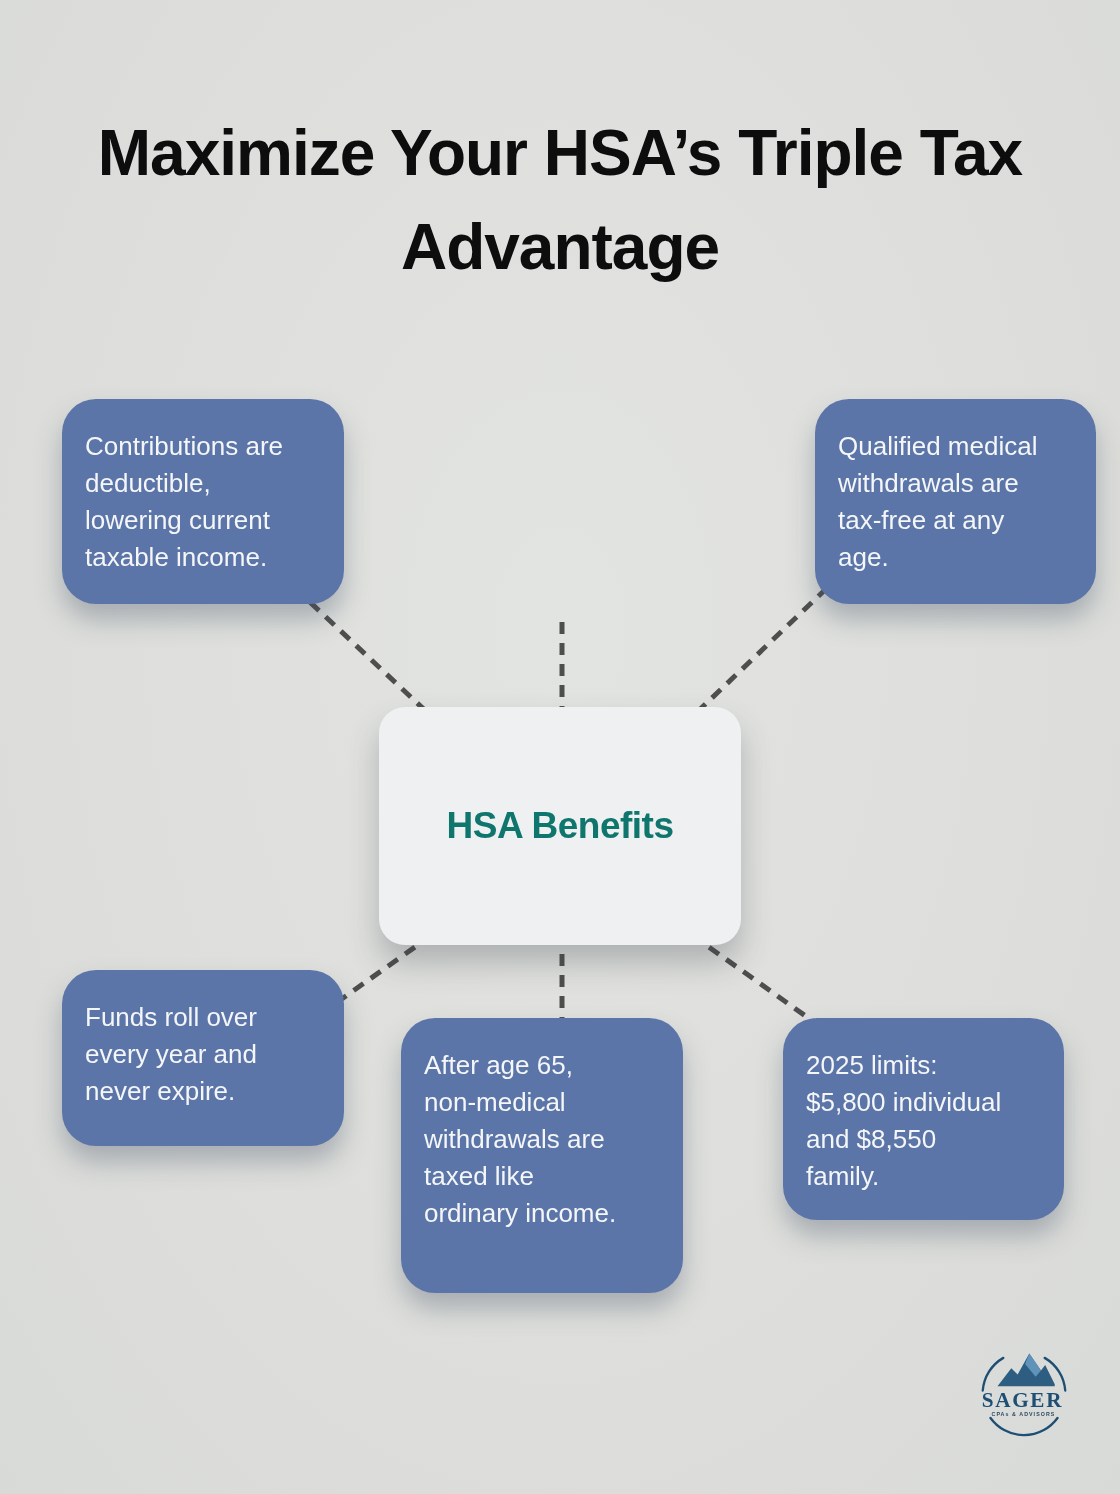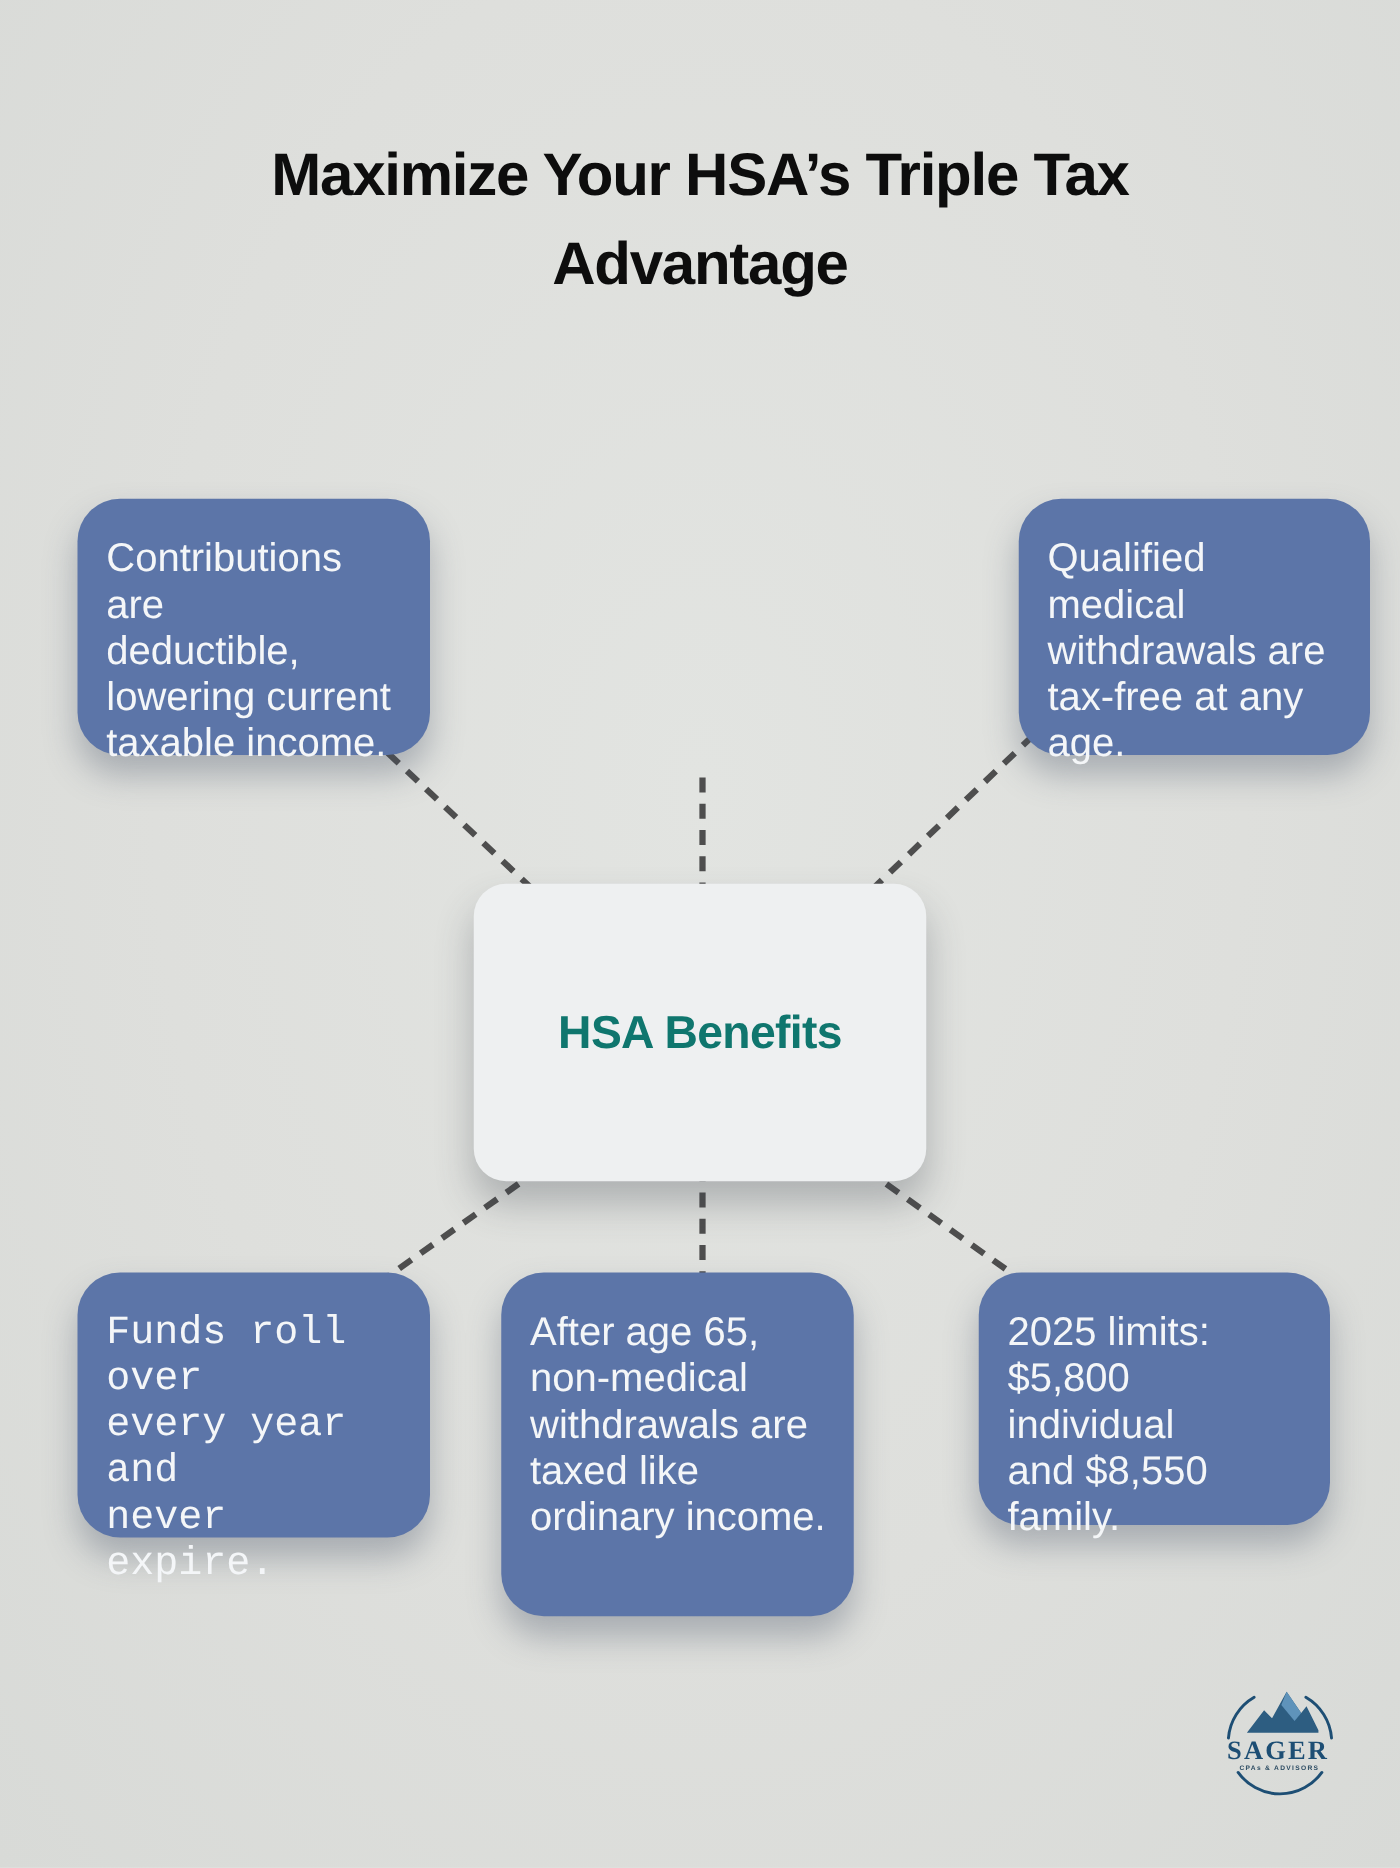--- a/index.html
+++ b/index.html
@@ -16,21 +16,21 @@
     overflow: hidden;
     background: radial-gradient(ellipse at 50% 42%, #e2e4e1 0%, #dedfdc 55%, #d8dad7 100%);
   }
   .page-title {
     position: absolute;
     top: 106px;
     left: 0;
     right: 0;
     margin: 0;
     text-align: center;
-    font-size: 48px;
+    font-size: 64px;
     line-height: 1.47;
     font-weight: 700;
     letter-spacing: -1px;
     color: #0d0d0d;
     white-space: pre-line;
   }
   .connectors {
     position: absolute;
     left: 0;
     top: 0;
@@ -41,30 +41,30 @@
     stroke-width: 5;
     stroke-dasharray: 12 9;
   }
   .node {
     position: absolute;
     z-index: 2;
     box-sizing: border-box;
     background: #5c75a8;
     border-radius: 34px;
     color: #f4f6f8;
-    font-size: 32px;
+    font-size: 26px;
     line-height: 37px;
     padding: 29px 18px 24px 23px;
     white-space: pre-line;
     box-shadow: 0 16px 26px rgba(70, 80, 100, 0.35);
   }
   .node-tl { left: 62px;  top: 399px;  width: 282px; height: 205px; }
   .node-tc { left: 423px; top: 399px;  width: 282px; height: 243px; }
   .node-tr { left: 783px; top: 399px;  width: 281px; height: 205px; margin-left: 32px; }
-  .node-bl { left: 62px;  top: 1018px; width: 282px; height: 212px; font-family: Liberation Mono, monospace; }
+  .node-bl { left: 62px;  top: 970px; width: 282px; height: 176px; }
   .node-bc { left: 401px; top: 1018px; width: 282px; height: 275px; }
   .node-br { left: 783px; top: 1018px; width: 281px; height: 202px; }
   .center-node {
     position: absolute;
     z-index: 3;
     left: 379px;
     top: 707px;
     width: 362px;
     height: 238px;
     background: #eef0f1;

